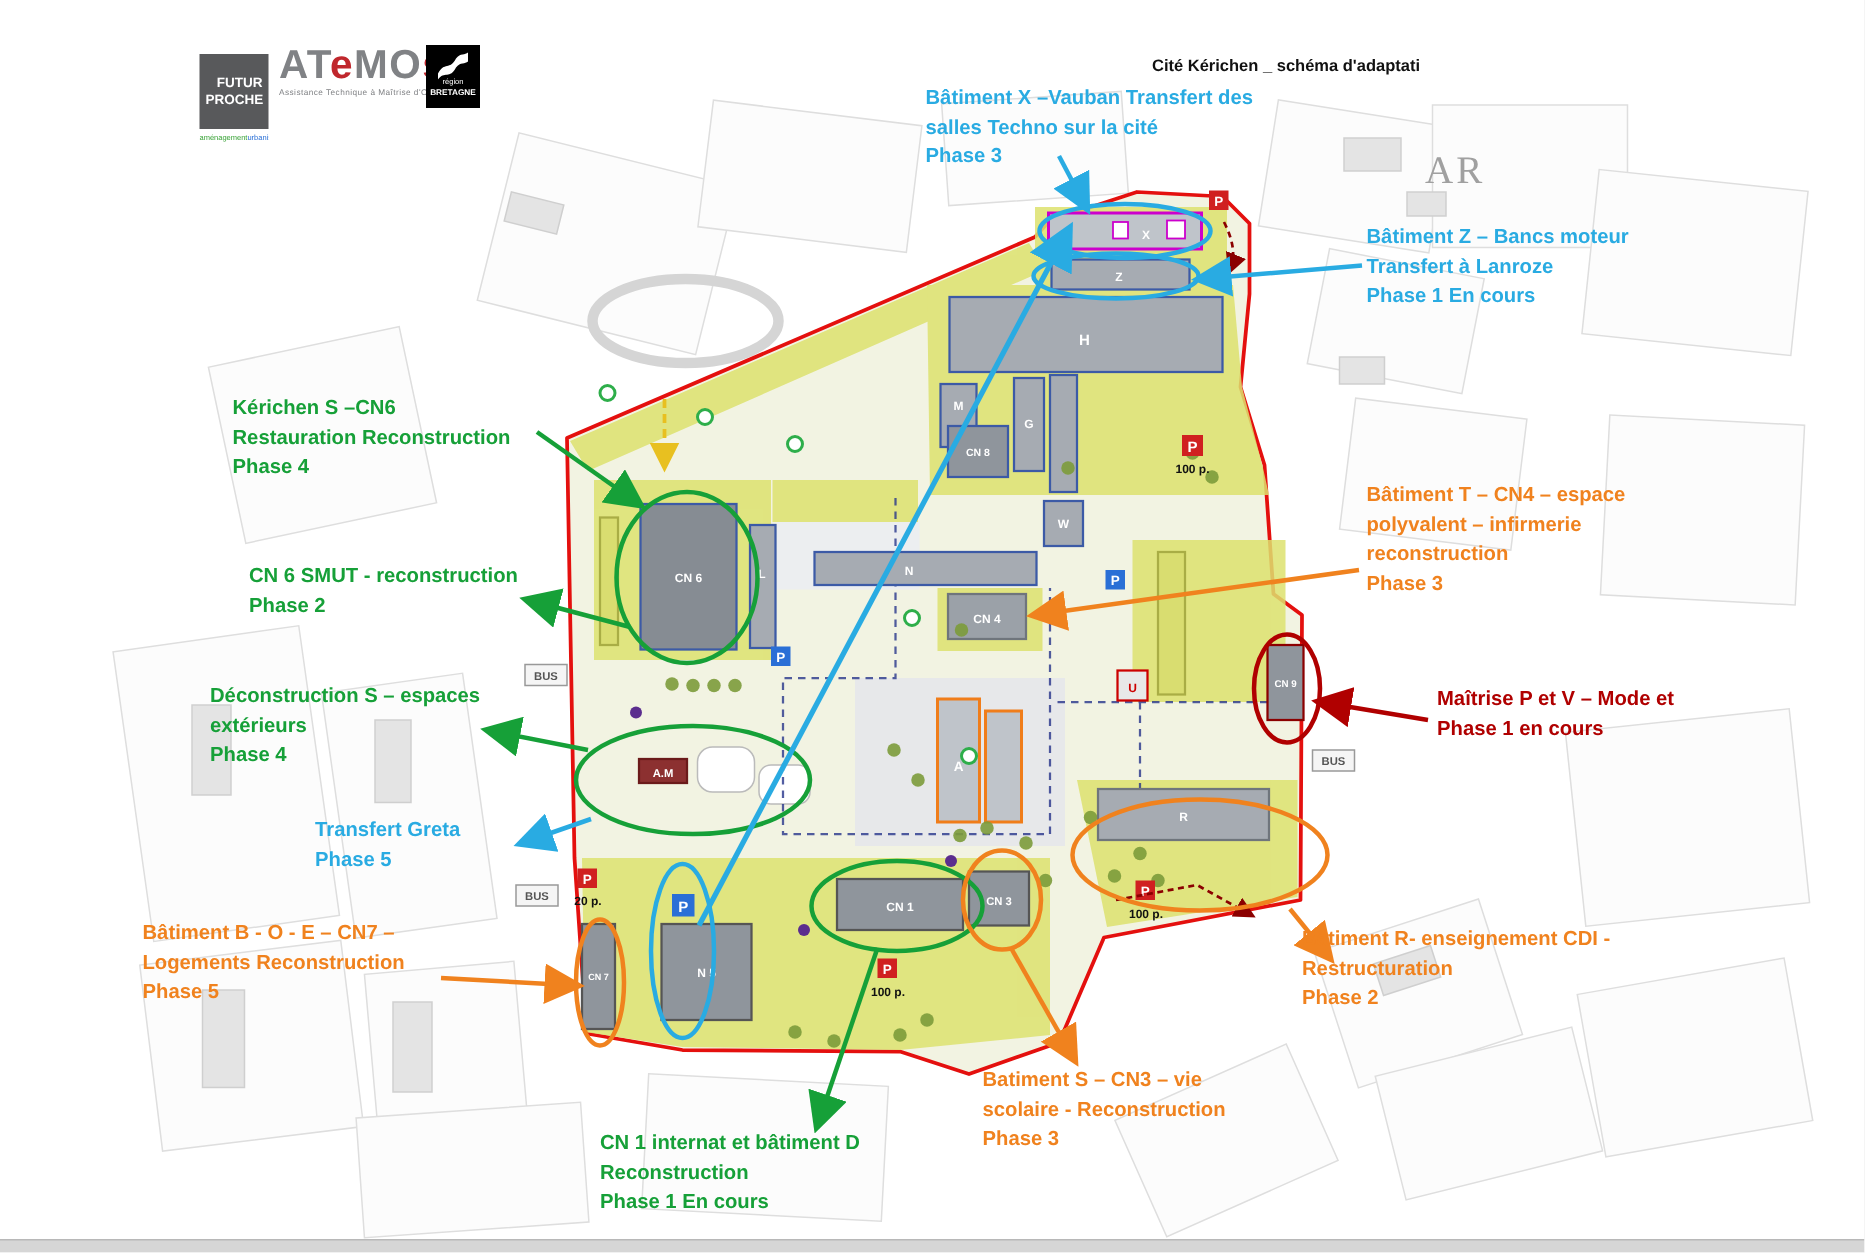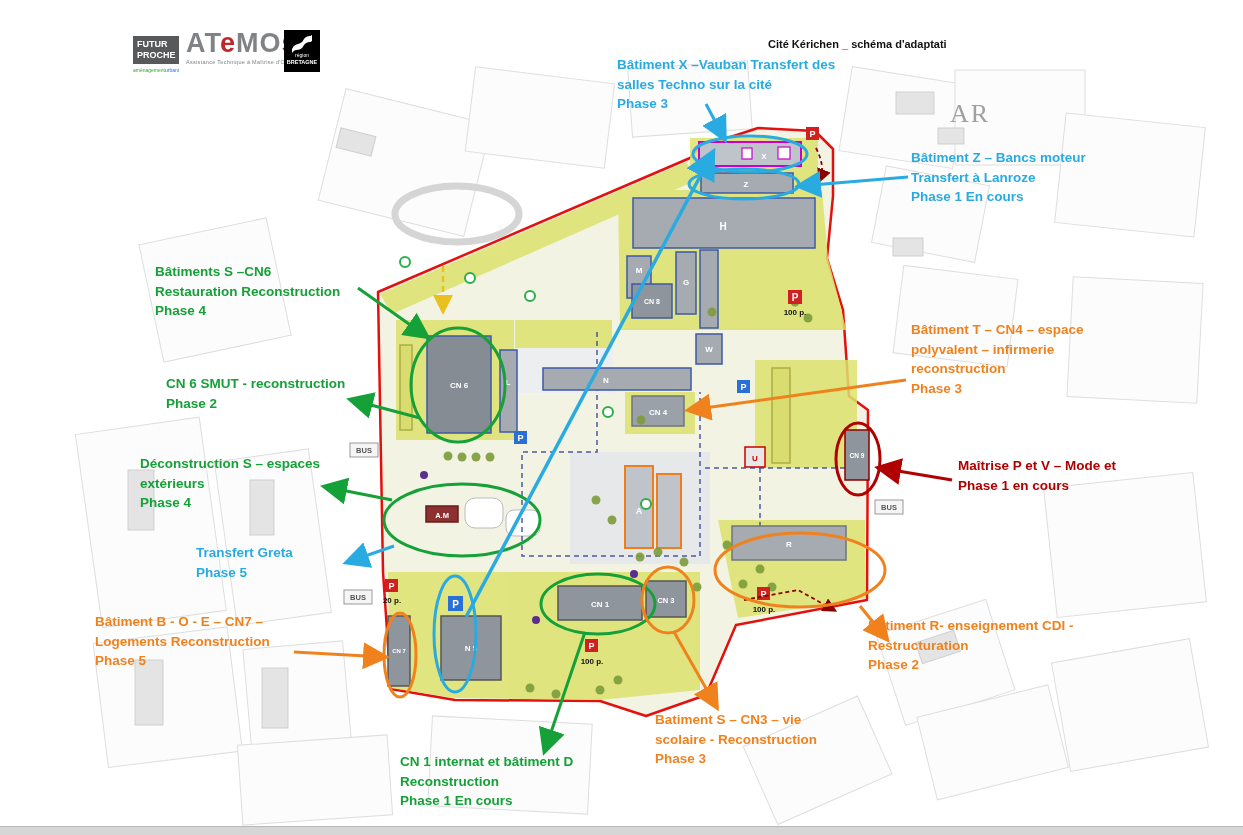--- a/index.html
+++ b/index.html
@@ -10,21 +10,21 @@
   .ann .ann-line{}
   .ann .ann-phase{text-decoration:none;}
   .c-blue{color:#29ABE2}
   .c-green{color:#16A038}
   .c-orange{color:#F0821E}
   .c-darkred{color:#B00000}
   .map-title{position:absolute;left:768px;top:38px;z-index:4;font-size:11px;font-weight:bold;color:#111;white-space:nowrap;}
   
   .logo-fp{position:absolute;left:133px;top:36px;z-index:4;width:46px;}
   .logo-fp .box{background:#58595b;color:#fff;font-size:9px;font-weight:bold;line-height:1.2;
-                padding:3px 4px;text-align:left;}
+                padding:14px 4px;text-align:right;}
   .logo-fp .strip{display:flex;height:10px;margin-top:1px;font-size:5px;line-height:10px;overflow:hidden;}
   .logo-fp .strip span{flex:1;}
   .s-green{color:#3aa338}.s-blue{color:#2a6fd6}
   .logo-atemos{position:absolute;left:186px;top:30px;z-index:4;}
   .logo-atemos .word{font-size:27px;font-weight:bold;color:#808285;letter-spacing:1px;line-height:1;}
   .logo-atemos .word .red{color:#c0272d;}
   .logo-atemos .sub{font-size:5.5px;color:#808285;margin-top:2px;letter-spacing:.3px;}
   .logo-bzh{position:absolute;left:284px;top:30px;z-index:4;width:36px;height:42px;background:#000;
             color:#fff;text-align:center;}
   .logo-bzh svg{display:block;margin:3px auto 0 auto;}
@@ -336,37 +336,37 @@
     <div class="ann-phase">Phase 3</div>
   </div>
 
   <div class="ann c-blue" style="left:911px;top:148px;width:210px">
     <div class="ann-line">Bâtiment Z – Bancs moteur</div>
     <div class="ann-line">Transfert à Lanroze</div>
     <div class="ann-phase">Phase 1 En cours</div>
   </div>
 
   <div class="ann c-green" style="left:155px;top:262px;width:215px">
-    <div class="ann-line">Bâtiments S –CN6</div>
+    <div class="ann-line">Kérichen S –CN6</div>
     <div class="ann-line">Restauration Reconstruction</div>
     <div class="ann-phase">Phase 4</div>
   </div>
 
   <div class="ann c-green" style="left:166px;top:374px;width:210px">
     <div class="ann-line">CN 6 SMUT - reconstruction</div>
     <div class="ann-phase">Phase 2</div>
   </div>
 
   <div class="ann c-green" style="left:140px;top:454px;width:200px">
     <div class="ann-line">Déconstruction S – espaces</div>
     <div class="ann-line">extérieurs</div>
     <div class="ann-phase">Phase 4</div>
   </div>
 
-  <div class="ann c-blue" style="left:196px;top:543px;width:150px">
+  <div class="ann c-blue" style="left:210px;top:543px;width:150px">
     <div class="ann-line">Transfert Greta</div>
     <div class="ann-phase">Phase 5</div>
   </div>
 
   <div class="ann c-orange" style="left:95px;top:612px;width:215px">
     <div class="ann-line">Bâtiment B - O - E – CN7 –</div>
     <div class="ann-line">Logements Reconstruction</div>
     <div class="ann-phase">Phase 5</div>
   </div>
 

